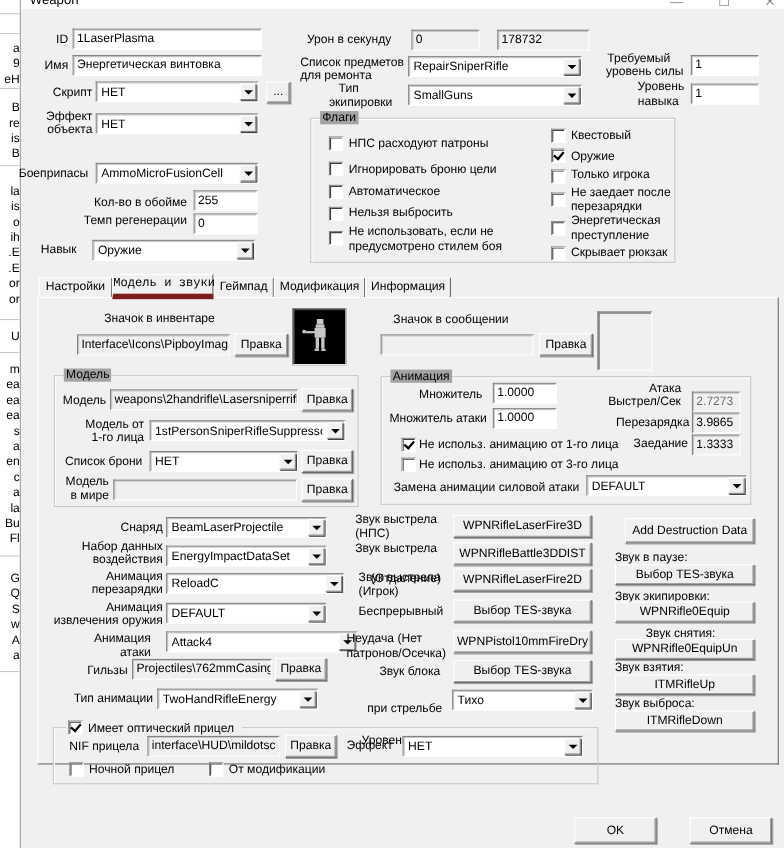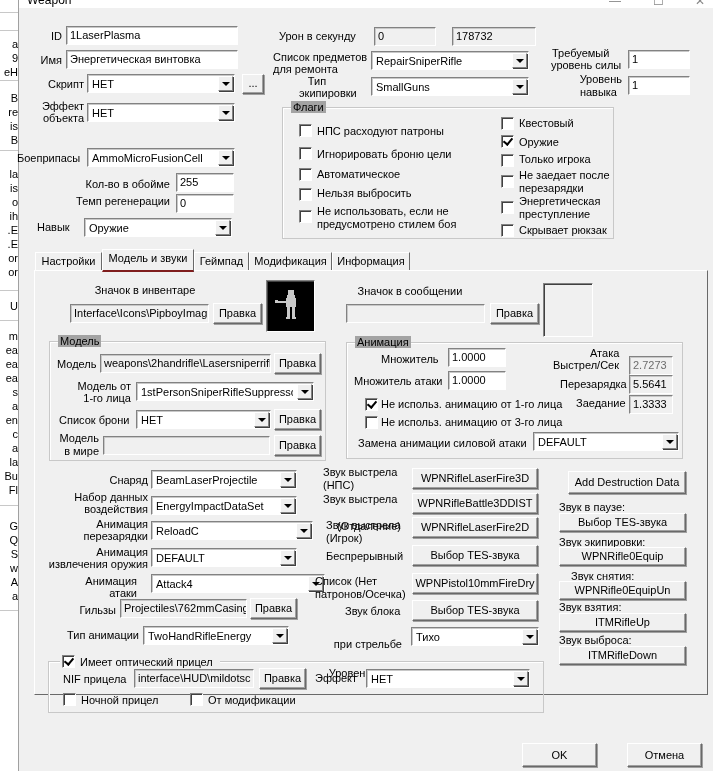--- a/index.html
+++ b/index.html
@@ -38,21 +38,21 @@
 
   .cb { position:absolute; width:13px; height:13px; background:#fff; border:1px solid; border-color:#828282 #fff #fff #828282; box-shadow: inset 1px 1px 0 #404040; }
   .cb.checked::after { content:""; position:absolute; left:3px; top:0px; width:4px; height:7px; border:solid #000; border-width:0 2px 2px 0; transform:rotate(40deg); }
 
   .group { position:absolute; border:1px solid #c8c8c8; box-shadow: 1px 1px 0 #fff inset; }
   .group-title { position:absolute; top:-7px; left:8px; background:#a3a3a3; padding:0 2px; font-size:11px; line-height:12px; }
 
   
   .tabpanel { position:absolute; left:34px; top:270px; width:674px; height:425px; border:1px solid; border-color:#fff #696969 #696969 #fff; background:#f0f0f0; }
   .tab { position:absolute; top:252px; height:19px; border:1px solid; border-color:#fff #696969 transparent #fff; background:#f0f0f0; font-size:11px; line-height:17px; text-align:center; white-space:nowrap; }
-  .tab.active { top:249px; height:23px; z-index:2; border-bottom:2px solid #7f1d1d; }
+  .tab.active { top:249px; height:23px; z-index:2; border-bottom:5px solid #7f1d1d;font-family:Liberation Mono, monospace; }
 
   .iconbox { position:absolute; border:1px solid; border-color:#828282 #fff #fff #828282; box-shadow: inset 1px 1px 0 #404040; }
 </style>
 </head>
 <body>
 
 <div class="bgwin" id="bgwin">
     <span class="bgline" style="top: 38px;">a</span>
     <span class="bgline" style="top: 52px;">9</span>
     <span class="bgline" style="top: 66px;">eH</span>
@@ -262,21 +262,21 @@
 </div>
 <span class="lbl" style="left:381px;top:353px;">Множитель</span>
 <div class="field" style="left:448px;top:348px;width:58px;">1.0000</div>
 <span class="lbl" style="left:354px;top:375px;">Множитель атаки</span>
 <div class="field" style="left:448px;top:371px;width:58px;">1.0000</div>
 
 <span class="lbl" style="left:590px;top:347px;">Атака</span>
 <span class="lbl" style="left:553px;top:359px;">Выстрел/Сек</span>
 <div class="field dis" style="left:629px;top:356px;width:44px;">2.7273</div>
 <span class="lbl" style="left:560px;top:378px;">Перезарядка</span>
-<div class="field ro" style="left:629px;top:375px;width:44px;">5.5641</div>
+<div class="field ro" style="left:629px;top:375px;width:44px;">3.9865</div>
 <span class="lbl" style="left:576px;top:397px;">Заедание</span>
 <div class="field ro" style="left:629px;top:395px;width:44px;">1.3333</div>
 
 <span class="cb checked" style="left:365px;top:398px;"></span>
 <span class="lbl" style="left:381px;top:398px;">Не использ. анимацию от 1-го лица</span>
 <span class="cb" style="left:365px;top:416px;"></span>
 <span class="lbl" style="left:381px;top:416px;">Не использ. анимацию от 3-го лица</span>
 
 <span class="lbl" style="left:358px;top:437px;">Замена анимации силовой атаки</span>
 <div class="combo" style="left:533px;top:432px;width:146px;">
@@ -336,21 +336,21 @@
 <span class="lbl" style="left:323px;top:520px;margin-left:14px;">(Отдаление)</span>
 <div class="btn" style="left:412px;top:493px;width:126px;">WPNRifleBattle3DDIST</div>
 
 <span class="lbl" style="left:326px;top:519px;">Звук выстрела</span>
 <span class="lbl" style="left:326px;top:532px;">(Игрок)</span>
 <div class="btn" style="left:412px;top:517px;width:126px;">WPNRifleLaserFire2D</div>
 
 <span class="lbl" style="left:326px;top:550px;">Беспрерывный</span>
 <div class="btn" style="left:412px;top:545px;width:126px;">Выбор TES-звука</div>
 
-<span class="lbl" style="left:315px;top:575px;">Список (Нет</span>
+<span class="lbl" style="left:315px;top:575px;">Неудача (Нет</span>
 <span class="lbl" style="left:315px;top:588px;">патронов/Осечка)</span>
 <div class="btn" style="left:412px;top:573px;width:126px;">WPNPistol10mmFireDry</div>
 
 <span class="lbl" style="left:345px;top:605px;">Звук блока</span>
 <div class="btn" style="left:412px;top:600px;width:126px;">Выбор TES-звука</div>
 
 <span class="lbl r" style="left:320px;top:625px;width:82px;margin-top:42px;">Уровень шума</span>
 <span class="lbl r" style="left:320px;top:638px;width:82px;">при стрельбе</span>
 <div class="combo" style="left:411px;top:627px;width:128px;">
   <span class="val">Тихо</span>
@@ -358,21 +358,21 @@
 </div>
 
 <div class="btn" style="left:568px;top:471px;width:118px;height:23px;line-height:21px;">Add Destruction Data</div>
 
 <span class="lbl" style="left:559px;top:501px;">Звук в паузе:</span>
 <div class="btn" style="left:559px;top:513px;width:127px;height:19px;line-height:17px;">Выбор TES-звука</div>
 
 <span class="lbl" style="left:559px;top:536px;">Звук экипировки:</span>
 <div class="btn" style="left:559px;top:547px;width:127px;height:19px;line-height:17px;">WPNRifle0Equip</div>
 
-<span class="lbl" style="left:571px;top:570px;">Звук снятия:</span>
+<span class="lbl" style="left:587px;top:570px;">Звук снятия:</span>
 <div class="btn" style="left:559px;top:581px;width:127px;height:19px;line-height:17px;">WPNRifle0EquipUn</div>
 
 <span class="lbl" style="left:559px;top:601px;">Звук взятия:</span>
 <div class="btn" style="left:559px;top:613px;width:127px;height:19px;line-height:17px;">ITMRifleUp</div>
 
 <span class="lbl" style="left:559px;top:634px;">Звук выброса:</span>
 <div class="btn" style="left:559px;top:646px;width:127px;height:19px;line-height:17px;">ITMRifleDown</div>
 
 <div class="group" style="left:48px;top:661px;width:496px;height:52px;"></div>
 <span class="abs" style="left:60px;top:654px;width:160px;height:14px;background:#f0f0f0;"></span>

